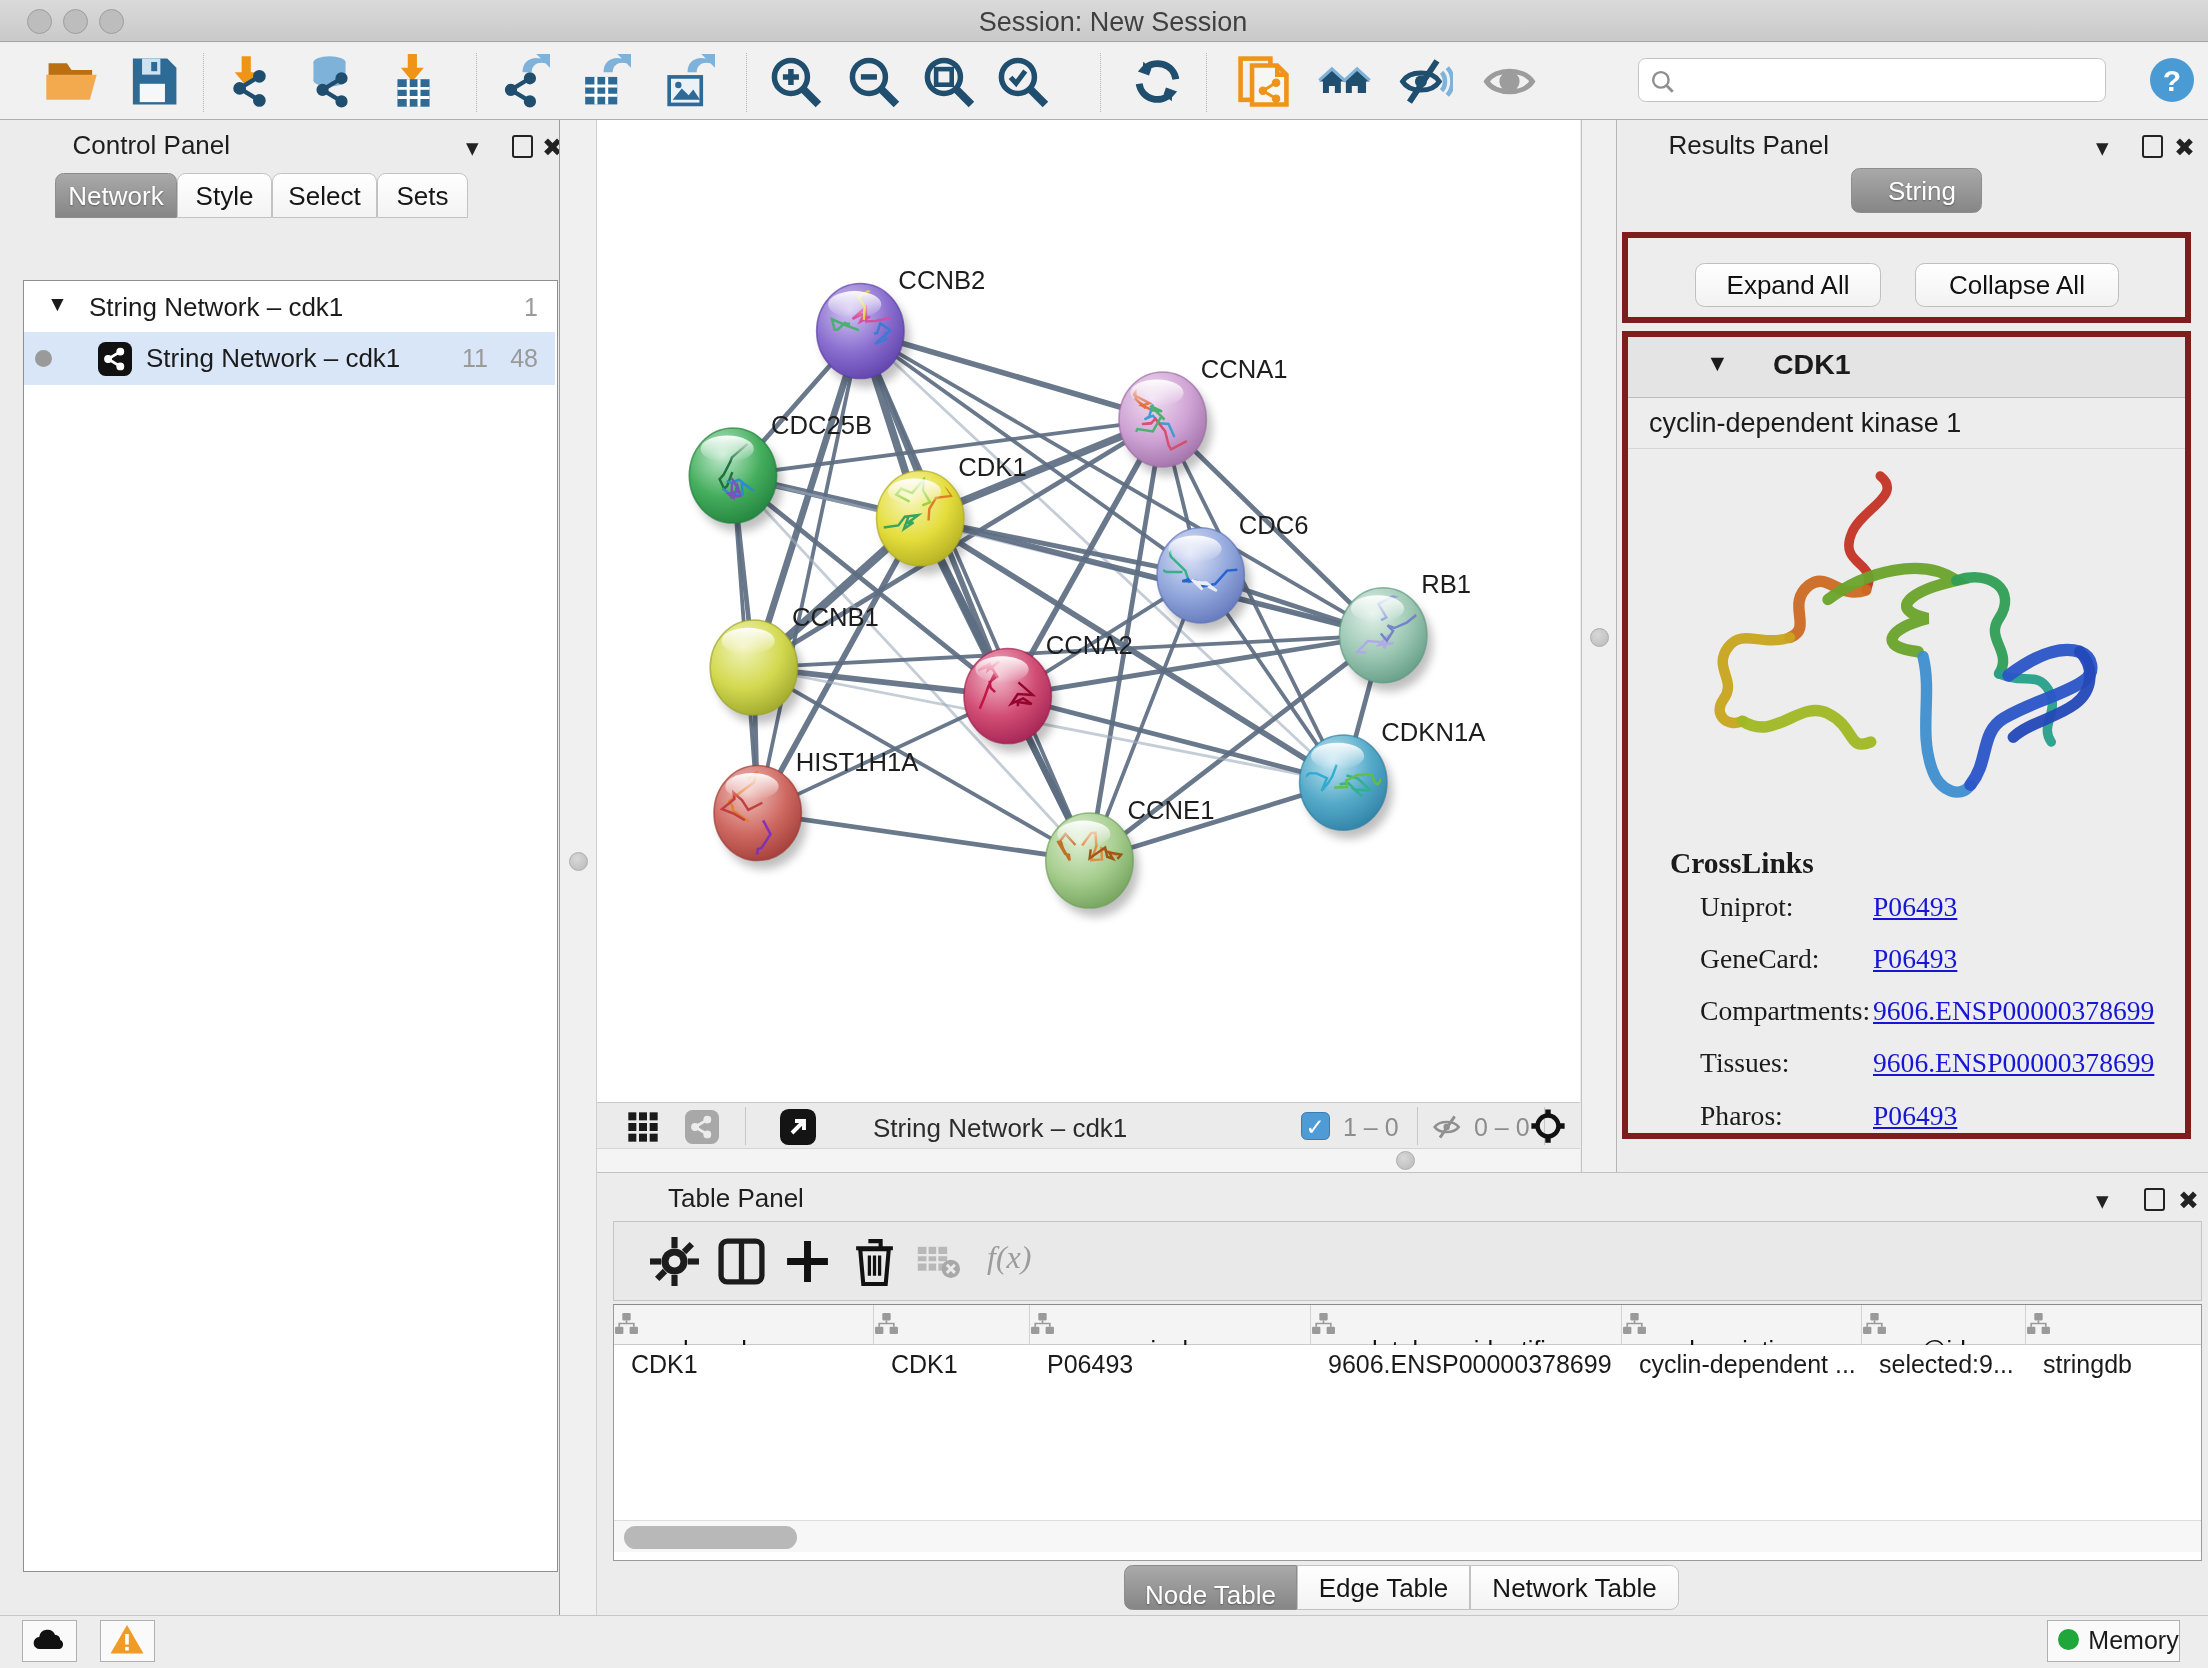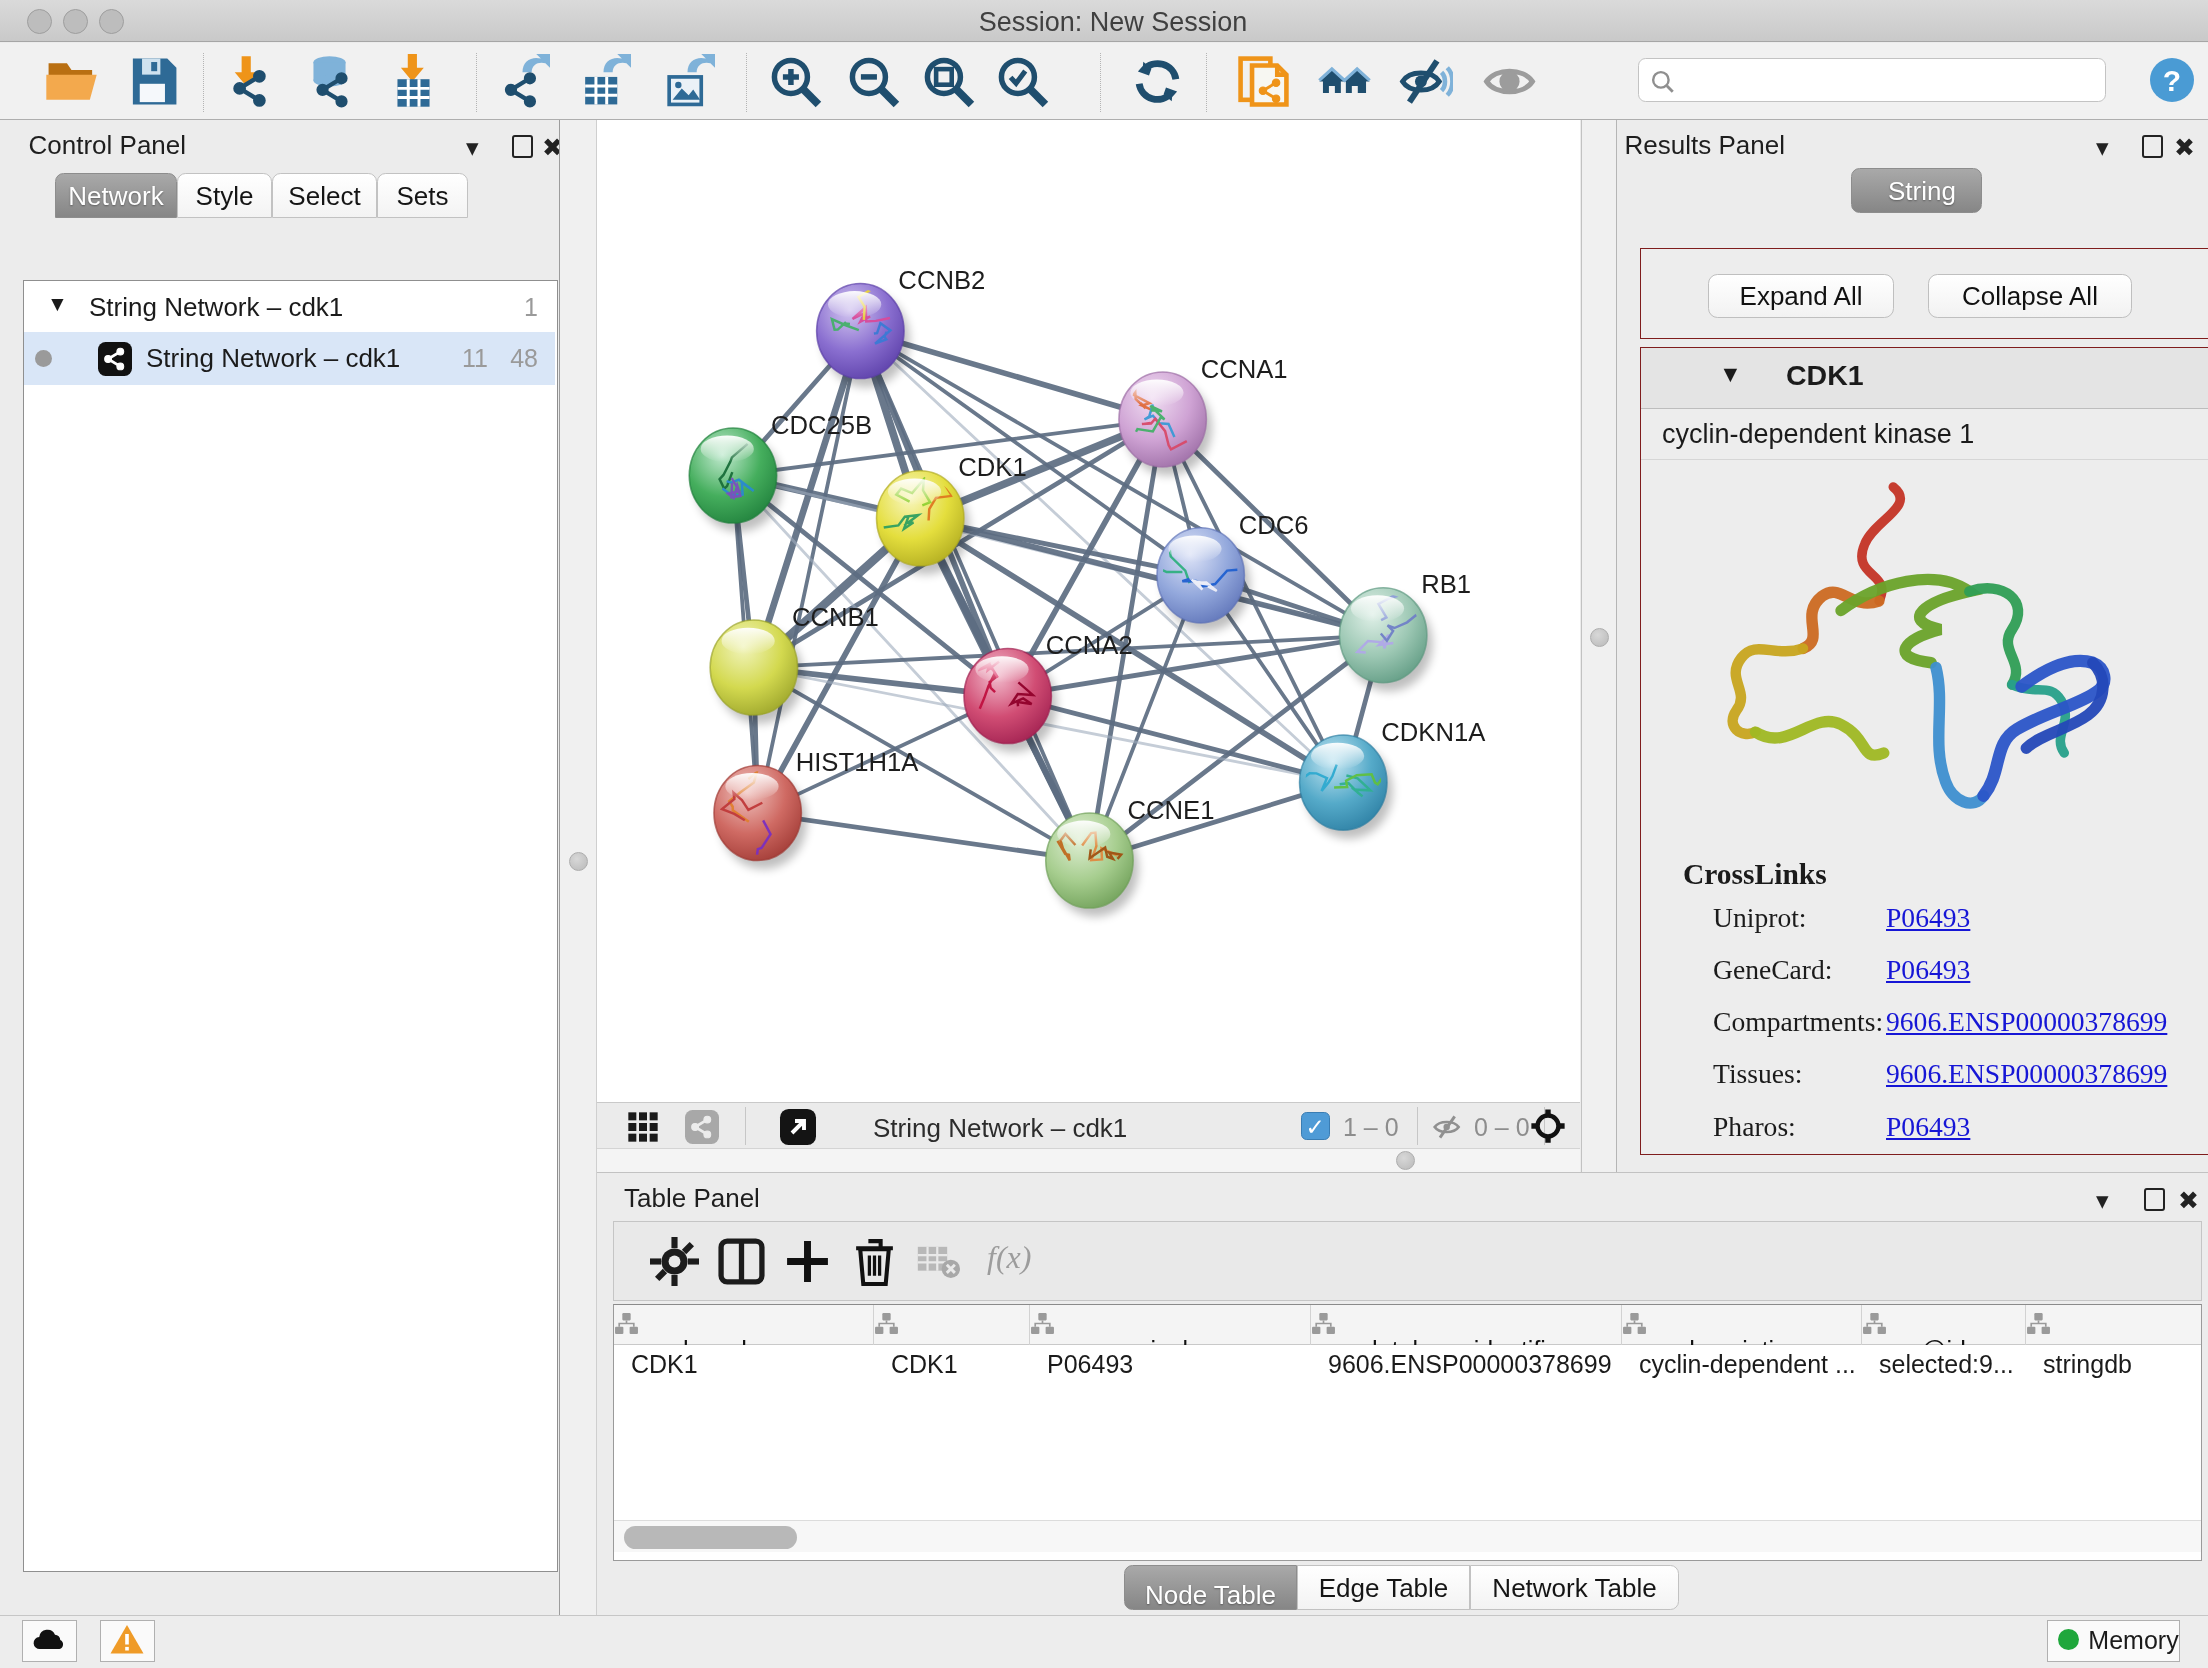--- a/index.html
+++ b/index.html
@@ -30,21 +30,21 @@
   .vsplit { position:absolute; background:#f0f0f0; }
   .vsplit .dot, .hsplit .dot { position:absolute; width:19px; height:19px; border-radius:50%;
     background:radial-gradient(circle at 40% 35%, #d8d8d8, #b9b9b9); border:1px solid #adadad; }
   .left-split  { left:559px; top:120px; width:38px; height:1495px; border-left:1.9px solid #9c9c9c; border-right:1px solid #cfcfcf; }
   .right-split { left:1581px; top:120px; width:36px; height:1052px; border-left:1px solid #c2c2c2; border-right:1px solid #b5b5b5; }
   .network-region { position:absolute; left:597px; top:120px; width:983px; height:1052px; background:#fff; }
   .results-panel { position:absolute; left:1617px; top:120px; width:592px; height:1052px; background:#ececec; }
   .table-panel { position:absolute; left:597px; top:1172px; width:1611px; height:443px; background:#ececec; border-top:1px solid #c2c2c2; }
 
   
-  .panel-title { font-size:26px; color:#1e1e1e; }
+  .panel-title { font-size:26px; color:#1e1e1e;margin-left:44px; }
   .panel-ctl { position:absolute; top:13.3px; font-size:25px; color:#222; }
   .float-ic { width:21px; height:23px; border:2.9px solid #222; border-radius:2.9px; display:inline-block; }
   .tab { position:absolute; height:45px; line-height:45px; text-align:center; font-size:26px;
     background:linear-gradient(#ffffff,#f3f3f3); border:1px solid #c2c2c2; color:#151515;
     border-radius:8.6px 8.6px 0 0; padding:0 25px; }
   .tab.sel { background:linear-gradient(#a9a9a9,#868686); color:#fff; text-shadow:0 1px 1.9px rgba(0,0,0,.35);
     border-color:#8d8d8d;padding-left:36px; }
   .btab { border-radius:8.6px; }
 
   
@@ -62,21 +62,21 @@
     background:#ebebeb; border-top:1px solid #c9c9c9; }
   .nt-sep { position:absolute; top:3.8px; height:38px; border-left:1px solid #c6c6c6; }
   .nt-txt { position:absolute; top:9.5px; font-size:26px; color:#2c2c2c; }
   .nt-gray { color:#8d8d8d; font-size:25px; }
   .checkbox { position:absolute; width:28.5px; height:28.5px; background:#4f9bd6; border:1px solid #3a7db3;
     border-radius:5.7px; color:#fff; font-size:23px; line-height:28.5px; text-align:center; font-weight:bold; }
   .hsplit { position:absolute; left:0; top:1028px; width:983px; height:24px; background:#f4f4f4;
     border-top:1px solid #d4d4d4; }
 
   
-  .rp-box { position:absolute; left:23px; background:#ededed; border:1px solid #7f1d1d;margin-top:16px; }
+  .rp-box { position:absolute; left:5px; background:#ededed; border:6px solid #7f1d1d; }
   .btn { position:absolute; height:44px; line-height:42px; text-align:center; font-size:26px;
     background:linear-gradient(#ffffff,#f2f2f2); border:1px solid #bfbfbf; border-radius:9.5px; color:#111; }
   .rp-cdk-head { position:absolute; left:0; top:0; width:100%; height:61px; background:#e4e4e4;
     border-bottom:1px solid #bdbdbd; }
   .serif { font-family:"Liberation Serif","DejaVu Serif",serif; }
   .xl-row { position:absolute; font-size:27.6px; }
   .xl-row a { color:#1616d6; text-decoration:underline; }
 
   
   .tp-toolbar { position:absolute; left:16px; top:48px; width:1589px; height:80px;

